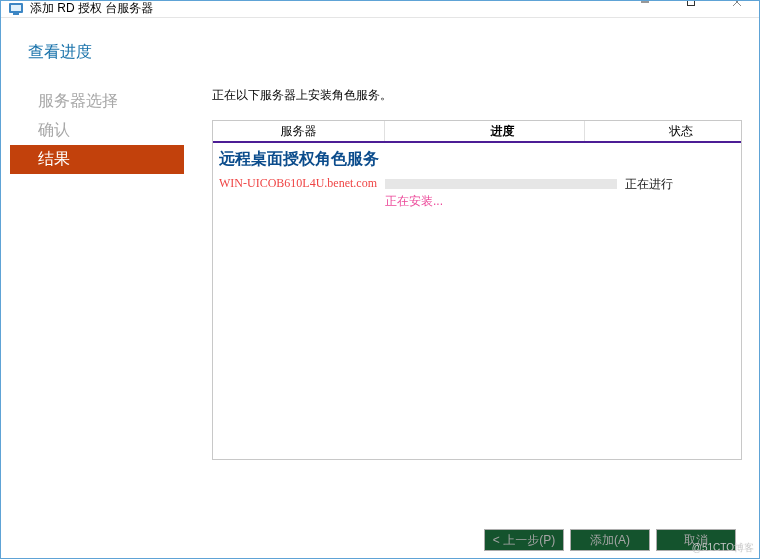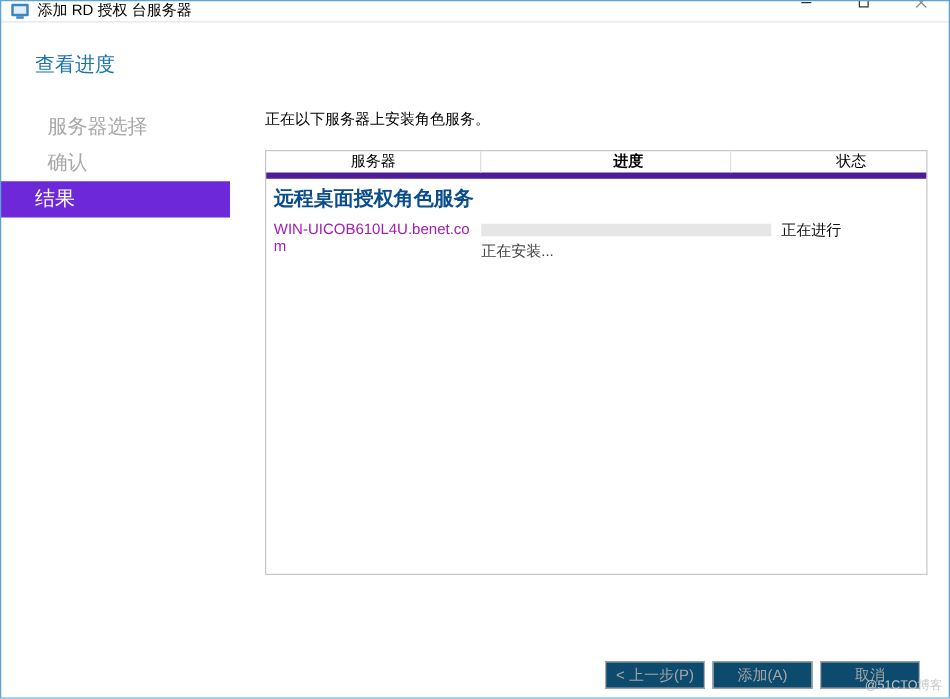--- a/index.html
+++ b/index.html
@@ -53,41 +53,42 @@
     .sidebar {
       width: 190px;
       padding: 10px 0 0 0;
     }
     .sidebar-item {
       padding: 4px 0 4px 38px;
       color: #a8a8a8;
       font-size: 16px;
     }
     .sidebar-item.selected {
-      background: #6d28d9;
+      background: #c2410c;
       color: #fff;
       padding-left: 28px;
+      margin-left: 10px;
       margin-right: 6px;
     }
 
     .content {
       flex: 1;
       padding: 10px 0 0 22px;
     }
     .content-desc { color: #000; margin-bottom: 16px; }
 
     .table-box {
       border: 1px solid #c8c8c8;
       height: 340px;
       background: #fff;
     }
     .table-head {
       display: flex;
       height: 22px;
-      border-bottom: 5px solid #4c1d95;
+      border-bottom: 2px solid #4c1d95;
       gap: 36px;
     }
     .th {
       border-right: 1px solid #e0e0e0;
       display: flex;
       align-items: center;
       justify-content: center;
       font-size: 12px;
       color: #000;
     }
@@ -102,36 +103,37 @@
       padding: 6px 6px 4px 6px;
       font-size: 16px;
     }
     .row {
       display: flex;
       align-items: flex-start;
       padding: 2px 6px 0 6px;
     }
     .cell-server {
       width: 166px;
-      color: #a21caf;
+      color: #ef4444;
       word-break: break-all;
       padding-right: 4px;
+      font-family: Liberation Serif, serif;
     }
     .cell-progress {
       flex: 1;
       padding-right: 8px;
     }
     .progress-bar {
       height: 10px;
       background: #e6e6e6;
       width: 100%;
       margin-top: 3px;
     }
     .progress-text {
-      color: #404040;
+      color: #ec4899;
       margin-top: 4px;
     }
     .cell-status {
       width: 110px;
       color: #111;
     }
 
     .footer {
       position: absolute;
       bottom: 8px;
@@ -144,21 +146,21 @@
       height: 22px;
       border: 1px solid #adadad;
       background: #e9e9e9;
       font-size: 12px;
       color: #888;
       display: flex;
       align-items: center;
       justify-content: center;
       font-family: inherit;
     }
-    .btn[disabled] { color: #a5a5a5; background: #0c4a6e; }
+    .btn[disabled] { color: #a5a5a5; background: #14532d; }
 
     .watermark {
       position: absolute;
       bottom: 4px;
       right: 6px;
       color: #c9c9c9;
       font-size: 10px;
       pointer-events: none;
     }
     .outer-border {

